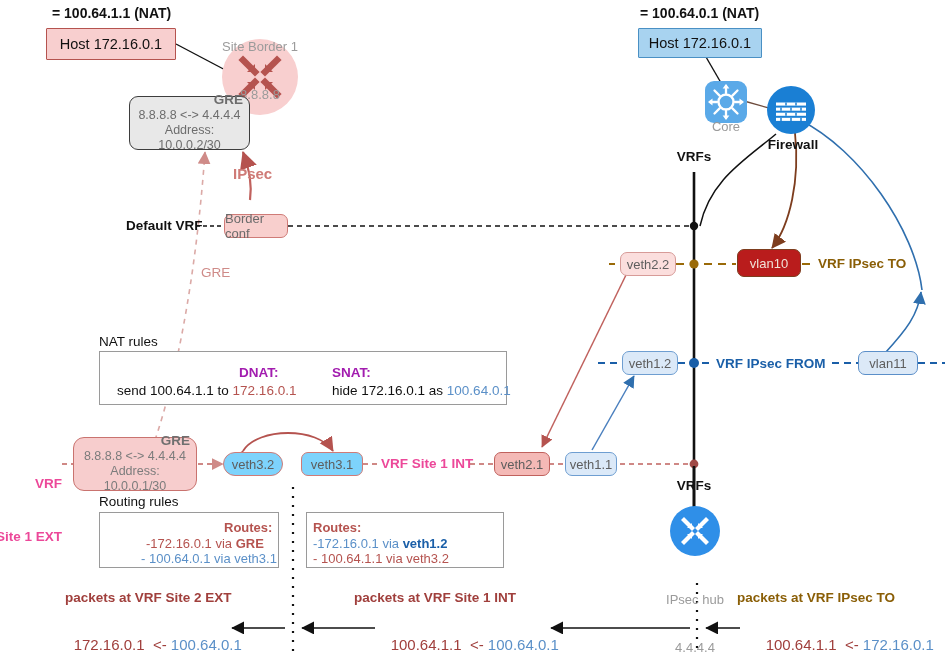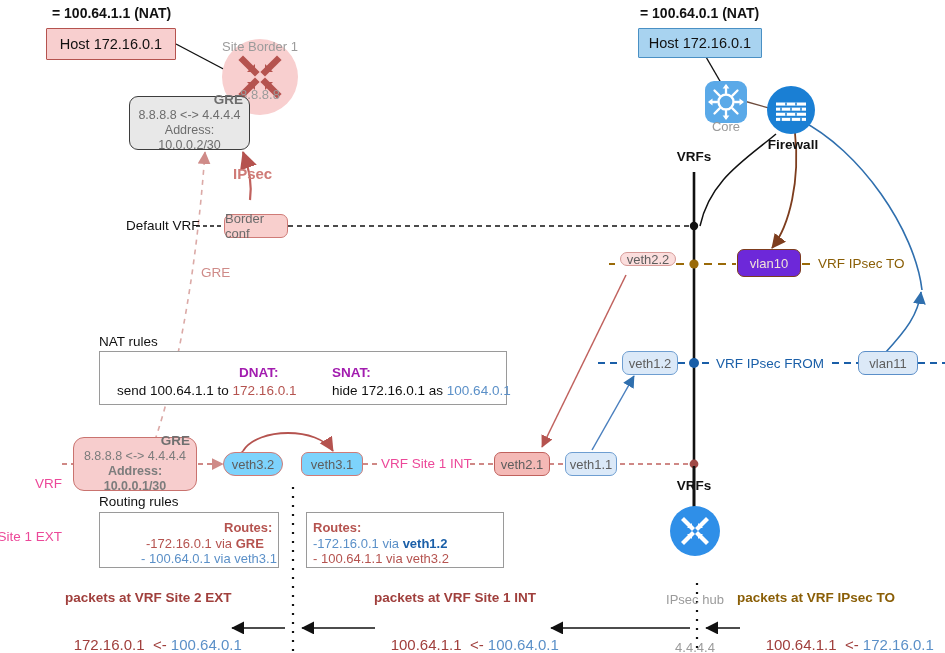--- a/index.html
+++ b/index.html
@@ -32,31 +32,31 @@
   .gre-grey .t2{text-align:center;font-size:12.5px;}
   .gre-grey .t3{text-align:center;font-size:12.5px;}
 
   .gre-pink{
     background:#f7cdcd;border:1.6px solid #c9736f;border-radius:11px;
     color:#7c7c7c;flex-direction:column;align-items:stretch;
     padding:2px 6px 3px 6px;line-height:1.18;
   }
   .gre-pink .t1{text-align:right;font-weight:bold;font-size:13.5px;color:#6f6f6f;}
   .gre-pink .t2{text-align:center;font-size:12.5px;}
-  .gre-pink .t3{text-align:center;font-size:12.5px;font-weight:bold;}
+  .gre-pink .t3{text-align:center;font-size:12.5px;}
 
   .pill{
     border-radius:7px;font-size:13px;color:#5e5e5e;
   }
   .pill-pink-lt{background:#fbdedd;border:1.4px solid #d79b98;}
   .pill-pink{background:#f4b9b6;border:1.5px solid #c0615d;}
   .pill-pink-mid{background:#7dd3fc;border:1.5px solid #cf7b77;}
   .pill-blue-lt{background:#dbe9f8;border:1.4px solid #6e9ed1;}
   .pill-blue-lt2{background:#dce9f7;border:1.4px solid #5b8fc9;}
-  .pill-brown{background:#6d28d9;border:1.5px solid #7d3d1e;color:#f0e2d8;}
+  .pill-brown{background:#b91c1c;border:1.5px solid #7d3d1e;color:#f0e2d8;}
   .pill-round{border-radius:16px;}
 
   .ipsec-conf{
     background:#f8cfcd;border:1.5px solid #cf7b77;border-radius:7px;
     font-size:13px;color:#6b6b6b;
   }
 
   
   .rulebox{position:absolute;border:1px solid #9a9a9a;background:#fff;box-sizing:border-box;}
   .rule-title{position:absolute;font-weight:normal;font-size:13.5px;color:#111;}
@@ -67,21 +67,21 @@
 
   .route-head{font-weight:bold;font-size:13px;color:#b5534f;}
   .route-line{font-size:13px;}
 
   
   .c-red{color:#b5534f;}
   .c-blue{color:#5b90c8;}
   .c-blue-dk{color:#1a5fa8;}
   .c-black{color:#111;}
 
-  .vrf-label{position:absolute;font-weight:normal;font-size:13.5px;white-space:pre;}
+  .vrf-label{position:absolute;font-weight:bold;font-size:13.5px;white-space:pre;}
   .vrf-red{color:#ec4899;}
   .vrf-blue{color:#1a5fa8;}
   .vrf-gold{color:#8a5e06;}
   .vrf-black{color:#111;}
 
   .cap-grey{position:absolute;color:#9b9b9b;font-size:13px;text-align:center;white-space:pre;line-height:1.25;}
   .cap-bold{position:absolute;color:#111;font-size:13.5px;font-weight:bold;text-align:center;white-space:pre;}
 
   .flow-title{position:absolute;font-weight:bold;font-size:13.5px;color:#a03f3c;white-space:pre;}
   .flow-title.gold{color:#8a5e06;}
@@ -315,21 +315,21 @@
 
   <div class="vrf-label vrf-red" style="left:381px;top:456px;">VRF Site 1 INT</div>
 
   <div class="vrf-label vrf-gold" style="left:818px;top:256px;">VRF IPsec TO</div>
 
   <div class="vrf-label vrf-blue" style="left:716px;top:356px;">VRF IPsec FROM</div>
 
   <div class="node pill pill-pink-mid pill-round" style="left:223px;top:452px;width:60px;height:24px;">veth3.2</div>
   <div class="node pill pill-pink-mid" style="left:301px;top:452px;width:62px;height:24px;">veth3.1</div>
 
-  <div class="node pill pill-pink-lt" style="left:620px;top:252px;width:56px;height:14px;">veth2.2</div>
+  <div class="node pill pill-pink-lt" style="left:620px;top:252px;width:56px;height:24px;">veth2.2</div>
   <div class="node pill pill-pink" style="left:494px;top:452px;width:56px;height:24px;">veth2.1</div>
 
   <div class="node pill pill-blue-lt" style="left:622px;top:351px;width:56px;height:24px;">veth1.2</div>
   <div class="node pill pill-blue-lt" style="left:565px;top:452px;width:52px;height:24px;">veth1.1</div>
 
   <div class="node pill pill-brown" style="left:737px;top:249px;width:64px;height:28px;">vlan10</div>
   <div class="node pill pill-blue-lt2" style="left:858px;top:351px;width:60px;height:24px;">vlan11</div>
 
   <div class="rule-title" style="left:99px;top:334px;">NAT rules</div>
   <div class="rulebox" style="left:99px;top:351px;width:408px;height:54px;"></div>
@@ -370,21 +370,21 @@
   </div>
   <div class="nat-col" style="left:313px;top:549px;">
     <span class="route-line c-red">- 100.64.1.1 via veth3.2</span>
   </div>
 
   <div class="flow-title" style="left:65px;top:590px;">packets at VRF Site 2 EXT</div>
   <div class="flow-text" style="left:57px;top:619px;">
     <span style="color:#a03f3c;">172.16.0.1</span><span style="color:#a03f3c;">&nbsp; </span><span style="color:#a03f3c;">&lt;-</span><span> </span><span style="color:#5b90c8;">100.64.0.1</span>
   </div>
 
-  <div class="flow-title" style="left:374px;top:590px;">packets at VRF Site 1 INT</div>
+  <div class="flow-title" style="left:354px;top:590px;">packets at VRF Site 1 INT</div>
   <div class="flow-text" style="left:374px;top:619px;">
     <span style="color:#a03f3c;">100.64.1.1</span><span style="color:#a03f3c;">&nbsp; </span><span style="color:#a03f3c;">&lt;-</span><span> </span><span style="color:#5b90c8;">100.64.0.1</span>
   </div>
 
   <div class="flow-title gold" style="left:737px;top:590px;">packets at VRF IPsec TO</div>
   <div class="flow-text" style="left:749px;top:619px;">
     <span style="color:#a03f3c;">100.64.1.1</span><span style="color:#a03f3c;">&nbsp; </span><span style="color:#a03f3c;">&lt;-</span><span> </span><span style="color:#5b90c8;">172.16.0.1</span>
   </div>
 
 </div>

